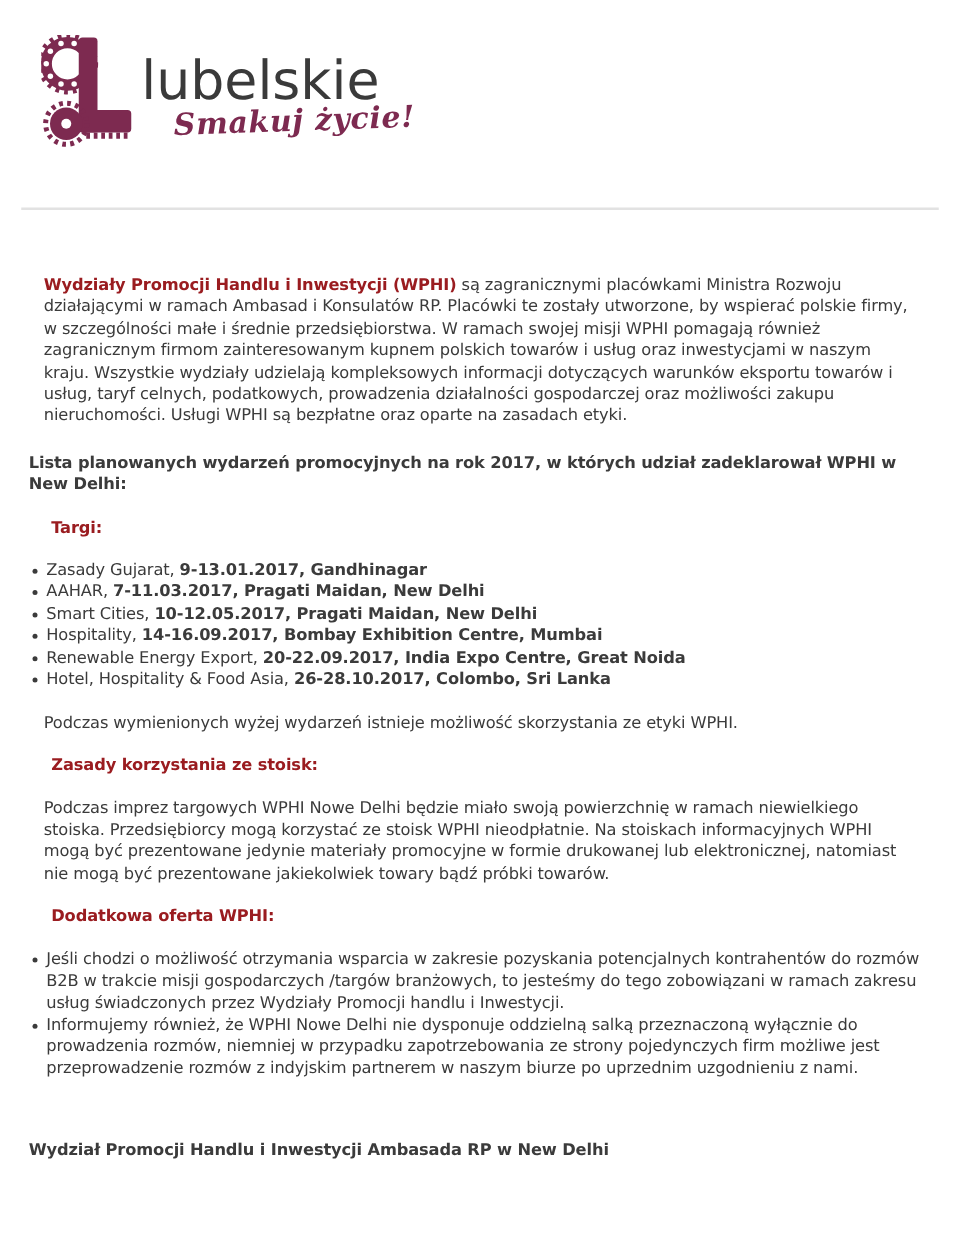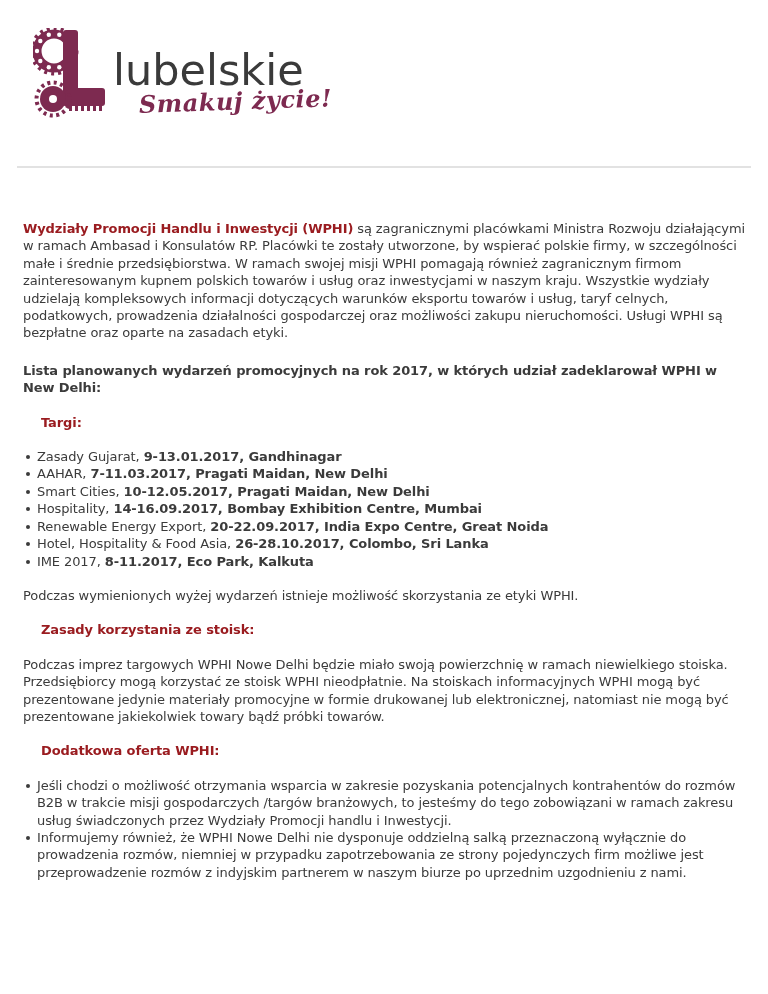--- a/index.html
+++ b/index.html
@@ -5,40 +5,40 @@
   html,body{margin:0;padding:0;}
   body{
     width:768px;height:994px;background:#ffffff;
     font-family:"DejaVu Sans",sans-serif;
     font-size:13px;line-height:17.4px;letter-spacing:-0.1px;
     color:#3b3b3b;overflow:hidden;
   }
   .content{padding:0 23px;}
 
   
-  .logo{display:flex;align-items:flex-end;padding:28px 0 0 10px;text-decoration:none;cursor:pointer;}
+  .logo{display:flex;align-items:center;padding:28px 0 0 10px;text-decoration:none;cursor:pointer;}
   .logo svg{flex:0 0 auto;}
   .logo-text{margin-left:4px;}
   .brand{
     font-size:43px;line-height:48px;color:#3a3a3a;
     font-family:"DejaVu Sans",sans-serif;font-weight:400;letter-spacing:0;
     margin-top:8px;
   }
   .tagline{
     font-family:"DejaVu Serif",serif;font-style:italic;font-weight:bold;
     font-size:24px;line-height:26px;color:#7d2a50;
     margin:-2px 0 0 26px;transform:rotate(-2deg);transform-origin:left center;
     letter-spacing:0.5px;
   }
 
   
   hr.divider{border:none;border-top:2px solid #e2e2e2;margin:48px -6px 0 -6px;}
 
   
-  p{margin:17px 0;}
+  p{margin:17px 12px;}
   p.intro{margin-top:52px;}
   .lead{color:#9a1c20;font-weight:bold;}
   .bold-heading{font-weight:bold;margin:20px 0 17px 0;}
   .red-heading{color:#9a1c20;font-weight:bold;margin:17px 18px;}
 
   ul{margin:17px 0;padding:0 0 0 2px;list-style:none;}
   li{padding-left:12px;position:relative;}
   li::before{
     content:"";position:absolute;left:1px;top:7px;
     width:4px;height:4px;border-radius:50%;background:#3b3b3b;
@@ -114,31 +114,28 @@
       <b>14-16.09.2017, Bombay Exhibition Centre, Mumbai</b>
     </li>
     <li>
       <span>Renewable Energy Export,</span>
       <b>20-22.09.2017, India Expo Centre, Great Noida</b>
     </li>
     <li>
       <span>Hotel, Hospitality &amp; Food Asia,</span>
       <b>26-28.10.2017, Colombo, Sri Lanka</b>
     </li>
-    <li>
-      <span>IME 2017,</span>
-      <b>8-11.2017, Eco Park, Kalkuta</b>
-    </li>
   </ul>
 
   <p>Podczas wymienionych wyżej wydarzeń istnieje możliwość skorzystania ze etyki WPHI.</p>
 
   <div class="red-heading">Zasady korzystania ze stoisk:</div>
   <p>Podczas imprez targowych WPHI Nowe Delhi będzie miało swoją powierzchnię w ramach niewielkiego stoiska. Przedsiębiorcy mogą korzystać ze stoisk WPHI nieodpłatnie. Na stoiskach informacyjnych WPHI mogą być prezentowane jedynie materiały promocyjne w formie drukowanej lub elektronicznej, natomiast nie mogą być prezentowane jakiekolwiek towary bądź próbki towarów.</p>
 
   <div class="red-heading">Dodatkowa oferta WPHI:</div>
   <ul>
     <li>Jeśli chodzi o możliwość otrzymania wsparcia w zakresie pozyskania potencjalnych kontrahentów do rozmów B2B w trakcie misji gospodarczych /targów branżowych, to jesteśmy do tego zobowiązani w ramach zakresu usług świadczonych przez Wydziały Promocji handlu i Inwestycji.</li>
     <li>Informujemy również, że WPHI Nowe Delhi nie dysponuje oddzielną salką przeznaczoną wyłącznie do prowadzenia rozmów, niemniej w przypadku zapotrzebowania ze strony pojedynczych firm możliwe jest przeprowadzenie rozmów z indyjskim partnerem w naszym biurze po uprzednim uzgodnieniu z nami.</li>
   </ul>
 
+  <div class="footer-title">Wydział Promocji Handlu i Inwestycji Ambasada RP w New Delhi</div>
 
 </div>
 
 </body></html>

